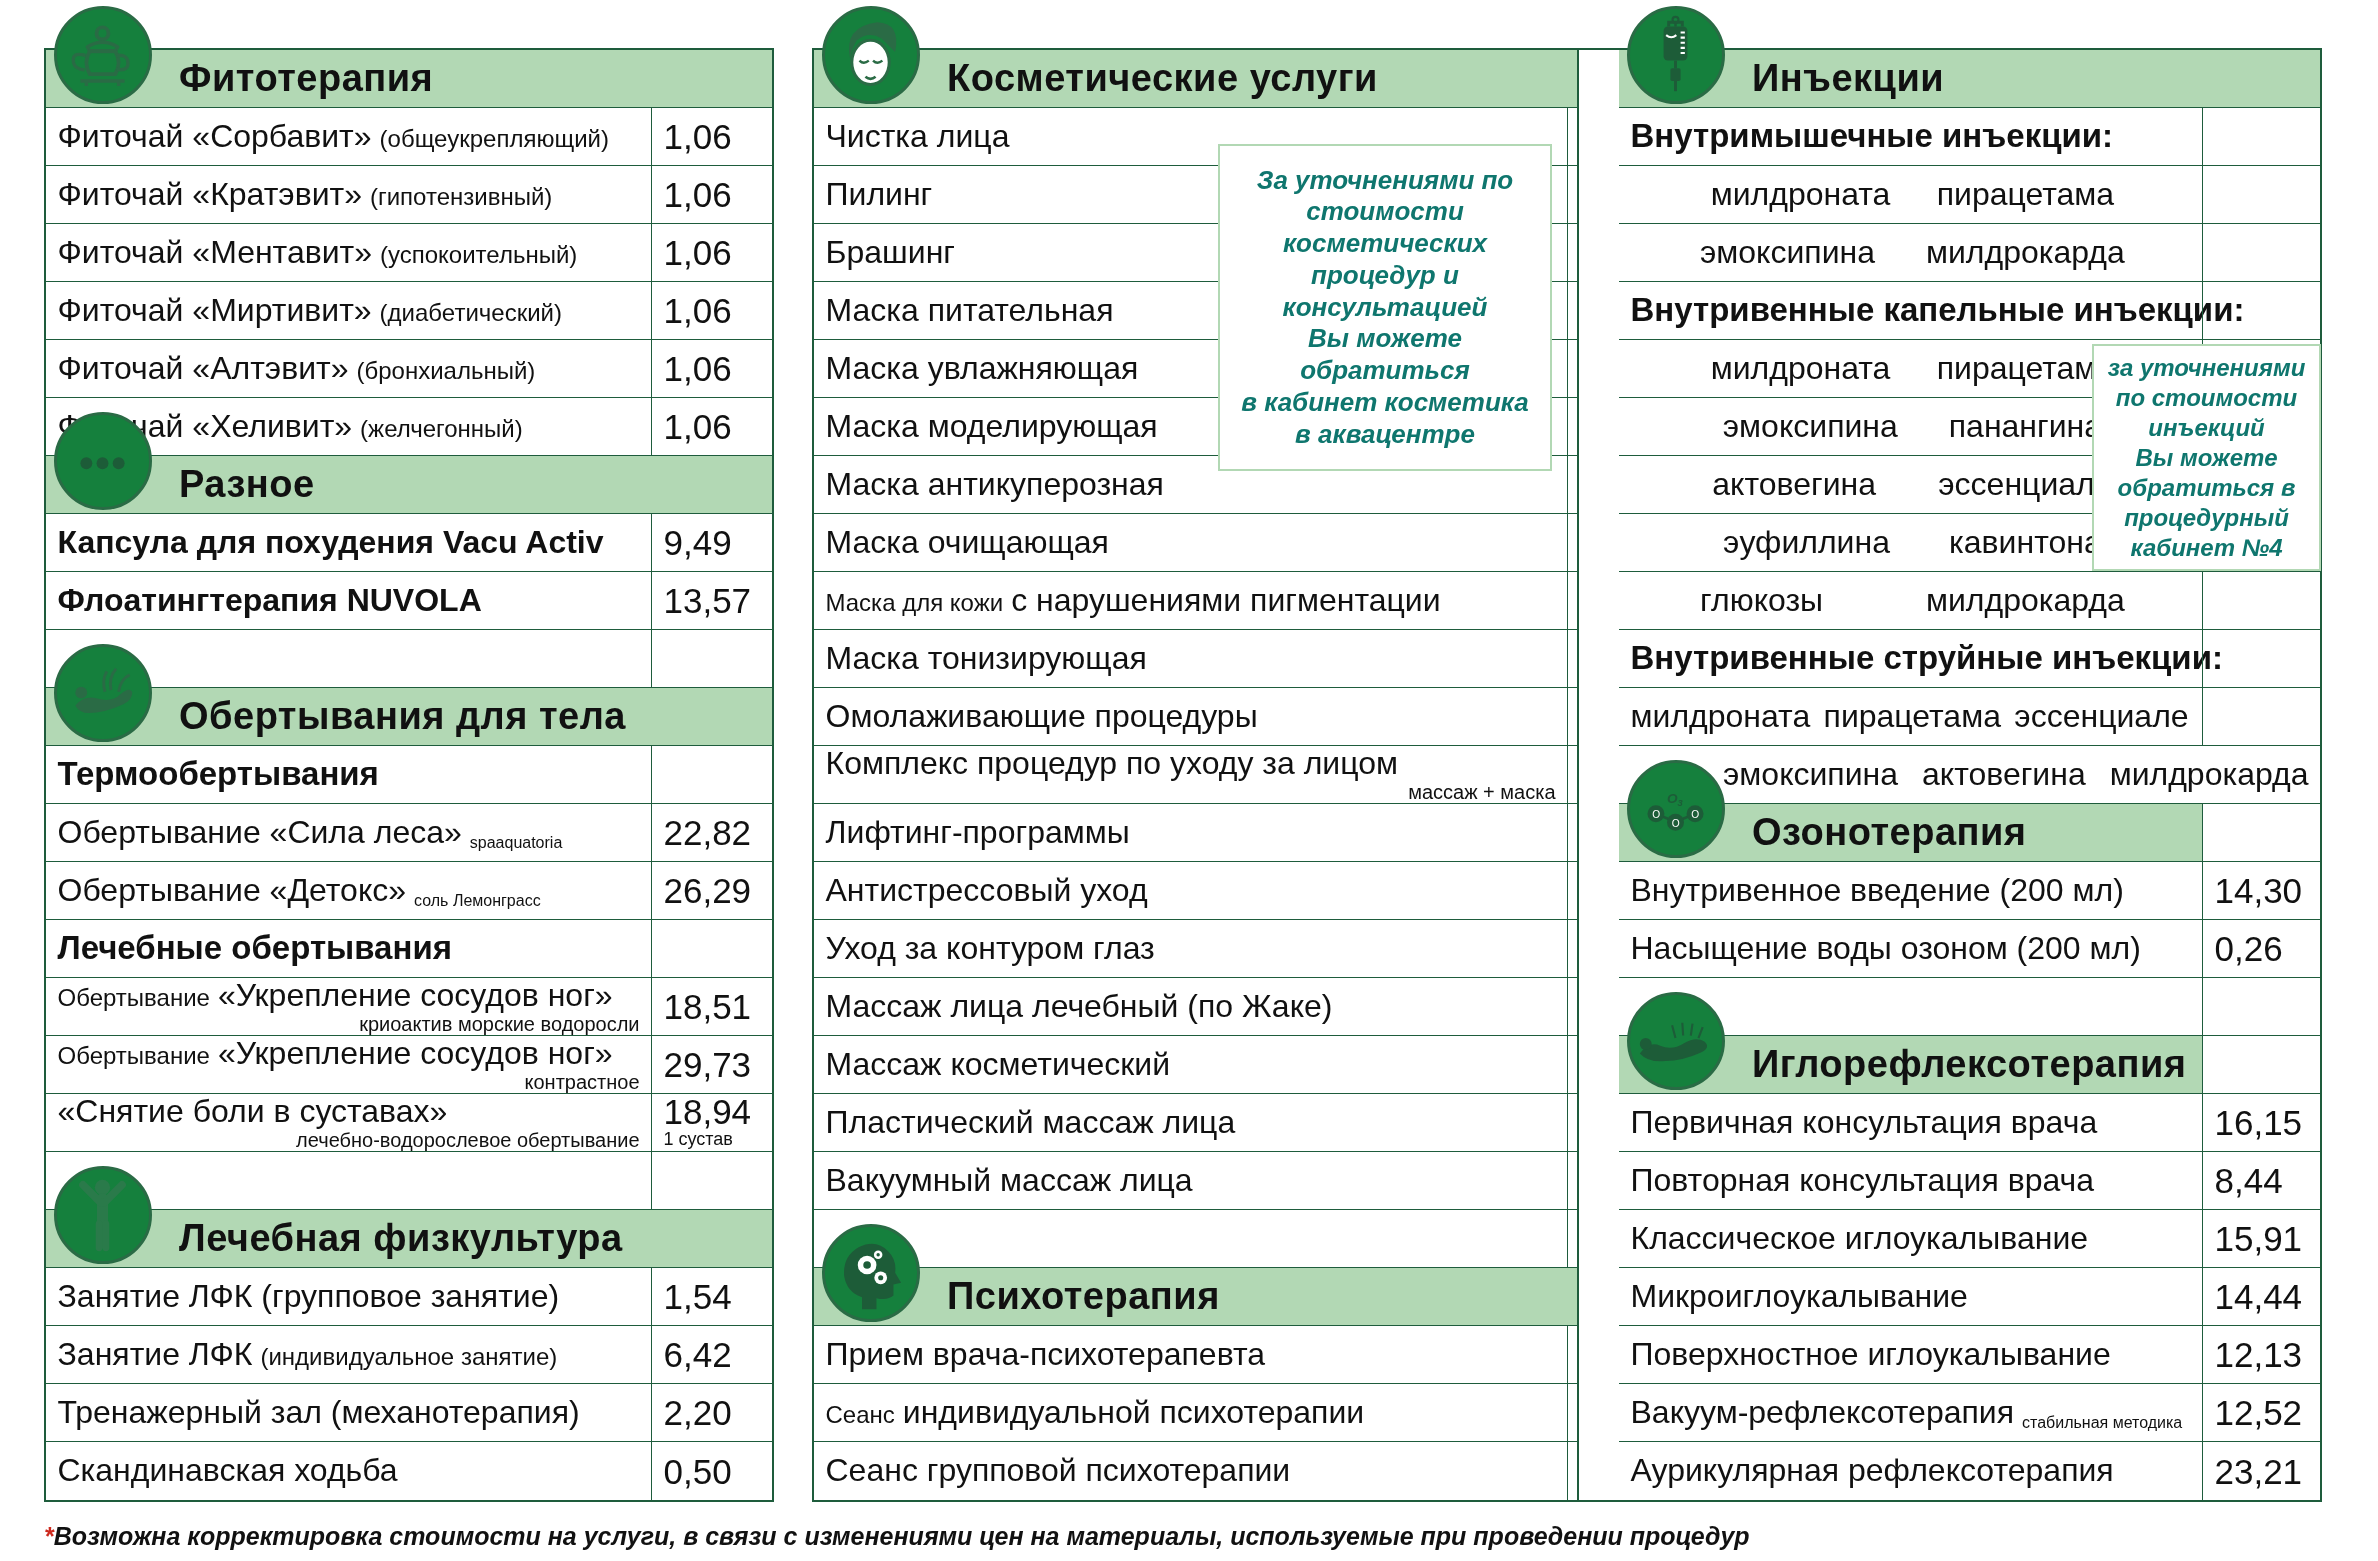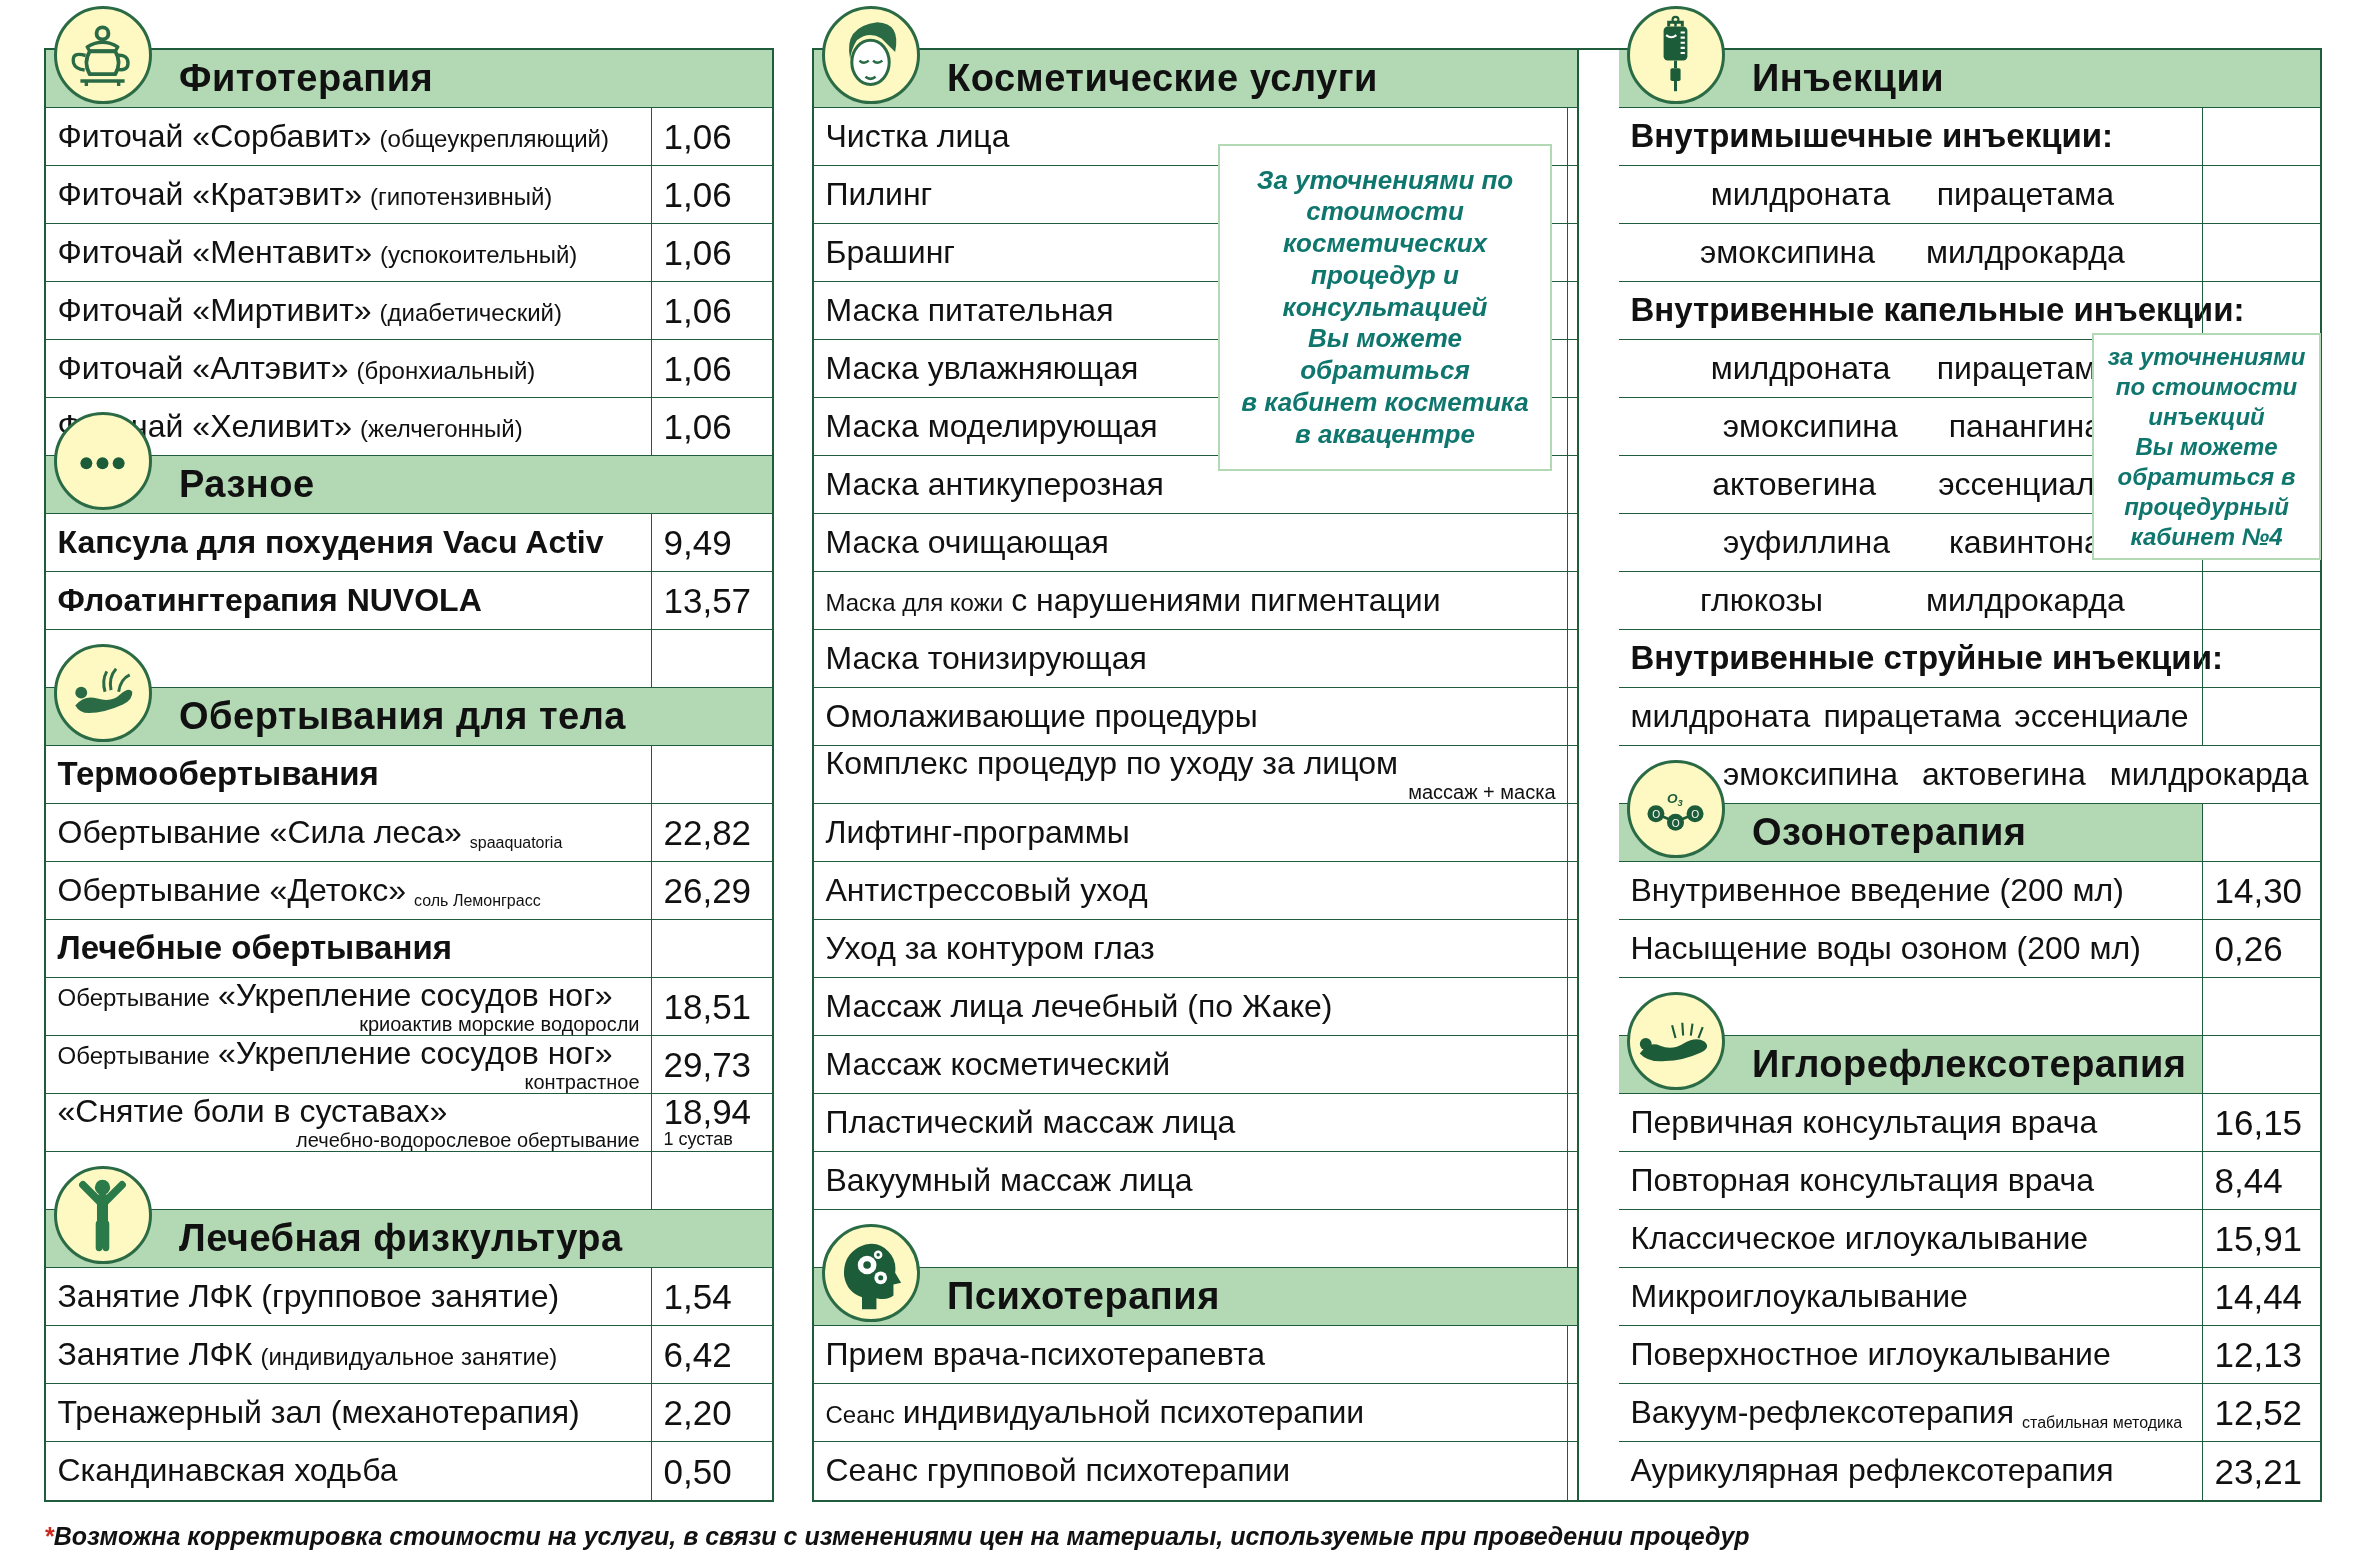--- a/index.html
+++ b/index.html
@@ -23,34 +23,34 @@
   .sr{font-size:20px;line-height:1;text-align:right;padding-right:3.8px;margin-top:1px;}
   .boldrow .mn{font-weight:bold;font-size:33px;}
   .pv{font-size:35px;line-height:1;}
   .ps{font-size:18px;line-height:1.2;}
   
   .bandslot{background:#b2d8b4;}
   .bandslot.half{background:#fff;}
   .bandarea{flex:1;display:flex;align-items:center;position:relative;min-width:0;}
   .bandslot.half .bandarea{background:#b2d8b4;}
   .band-label{font-weight:bold;font-size:38px;padding-left:133px;white-space:nowrap;letter-spacing:0.5px;}
-  .icon-circle{position:absolute;left:7.7px;top:-44px;width:98px;height:98px;border-radius:50%;background:#fef9c3;border:3.8px solid #2a6b45;box-sizing:border-box;z-index:5;display:flex;align-items:center;justify-content:center;}
+  .icon-circle{position:absolute;left:7.7px;top:-44px;width:98px;height:98px;border-radius:50%;background:#15803d;border:3.8px solid #2a6b45;box-sizing:border-box;z-index:5;display:flex;align-items:center;justify-content:center;}
   .icon-circle svg{width:85px;height:85px;display:block;}
   
   .name.drugs{flex-direction:row;align-items:center;}
   .w{font-size:32px;white-space:nowrap;}
   .drugs .w0{flex:0 0 226px;}
   .drugs.n3{justify-content:space-between;padding-right:13.4px;}
   .drugs.n3 .w0{flex:0 0 auto;}
   .name.full.drugs{padding-left:104px;justify-content:space-between;padding-right:11.5px;}
   .name.full.drugs .w0{flex:0 0 auto;}
   
   .note{position:absolute;background:#fff;border:2.9px solid #b2d8b4;color:#0f766e;font-weight:bold;font-style:italic;text-align:center;display:flex;align-items:center;justify-content:center;white-space:pre-line;z-index:8;box-sizing:border-box;}
   .note-cosmetic{left:1218px;top:144px;width:334px;height:327px;font-size:26px;line-height:1.22;}
-  .note-injection{left:2092px;top:333px;width:229px;height:227px;font-size:24px;line-height:1.25;}
+  .note-injection{left:2092px;top:344px;width:229px;height:227px;font-size:24px;line-height:1.25;}
   
   .footnote{position:absolute;left:44px;top:1522px;font-size:25px;font-weight:bold;font-style:italic;white-space:nowrap;}
   .footnote .star{color:#cc2a1f;}
 </style>
 </head>
 <body>
 
 <div class="sheet">
   <div class="tbl tbl-left" id="col0">
       <div class="slot bandslot">

